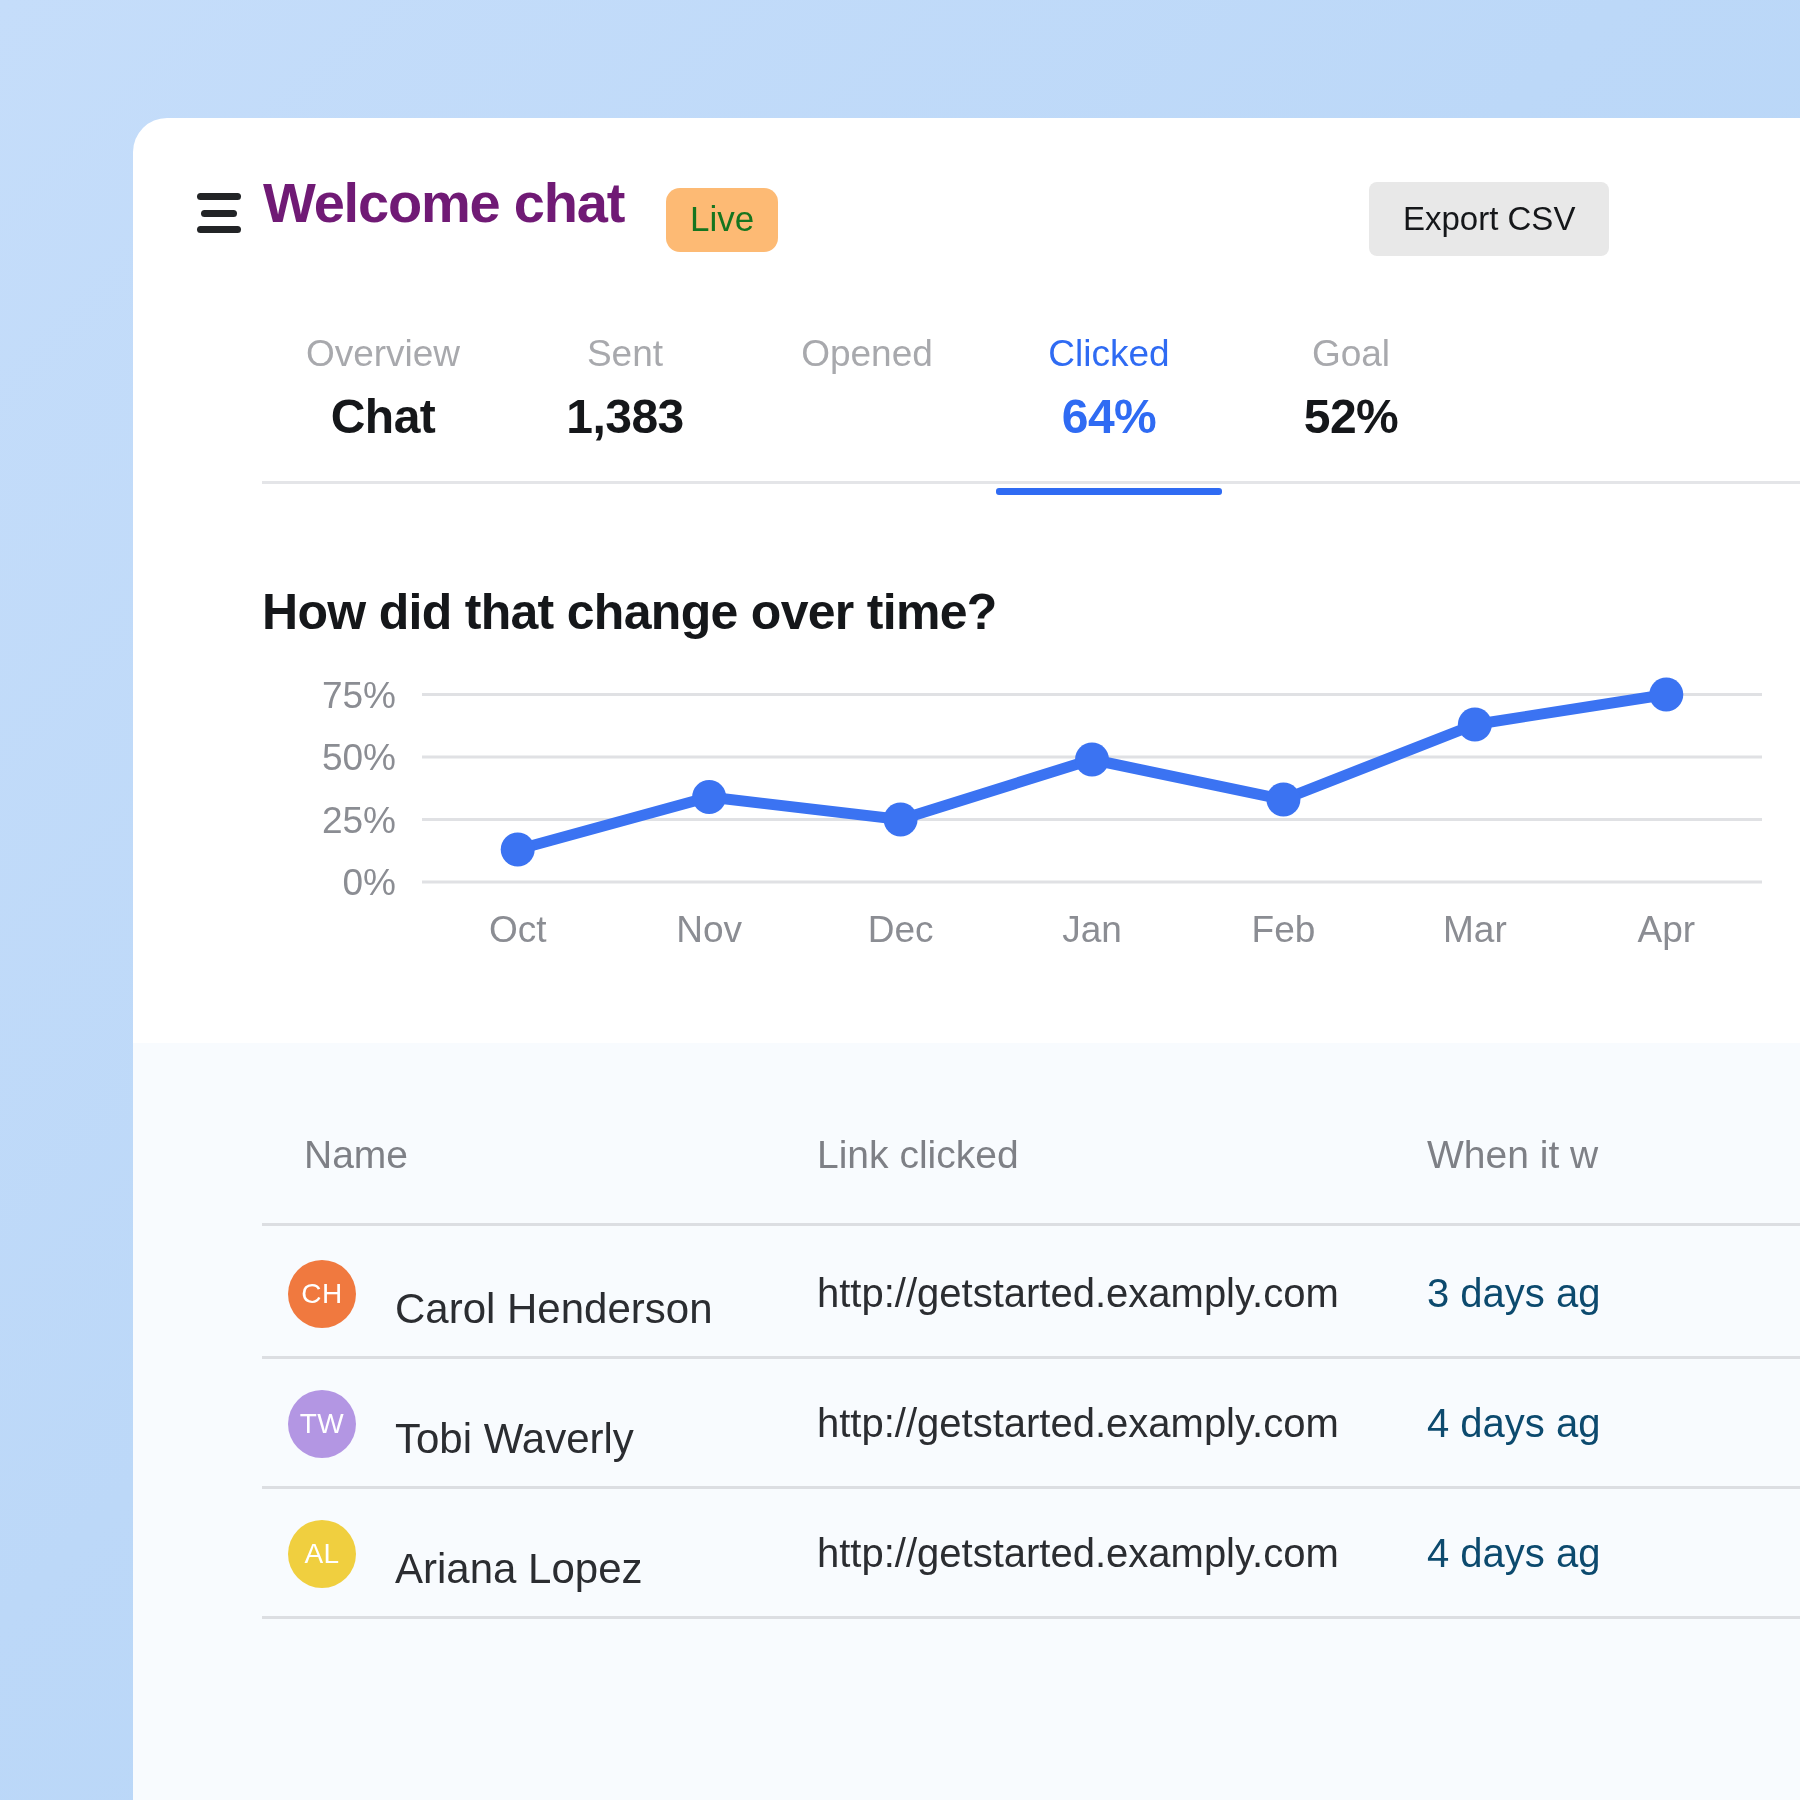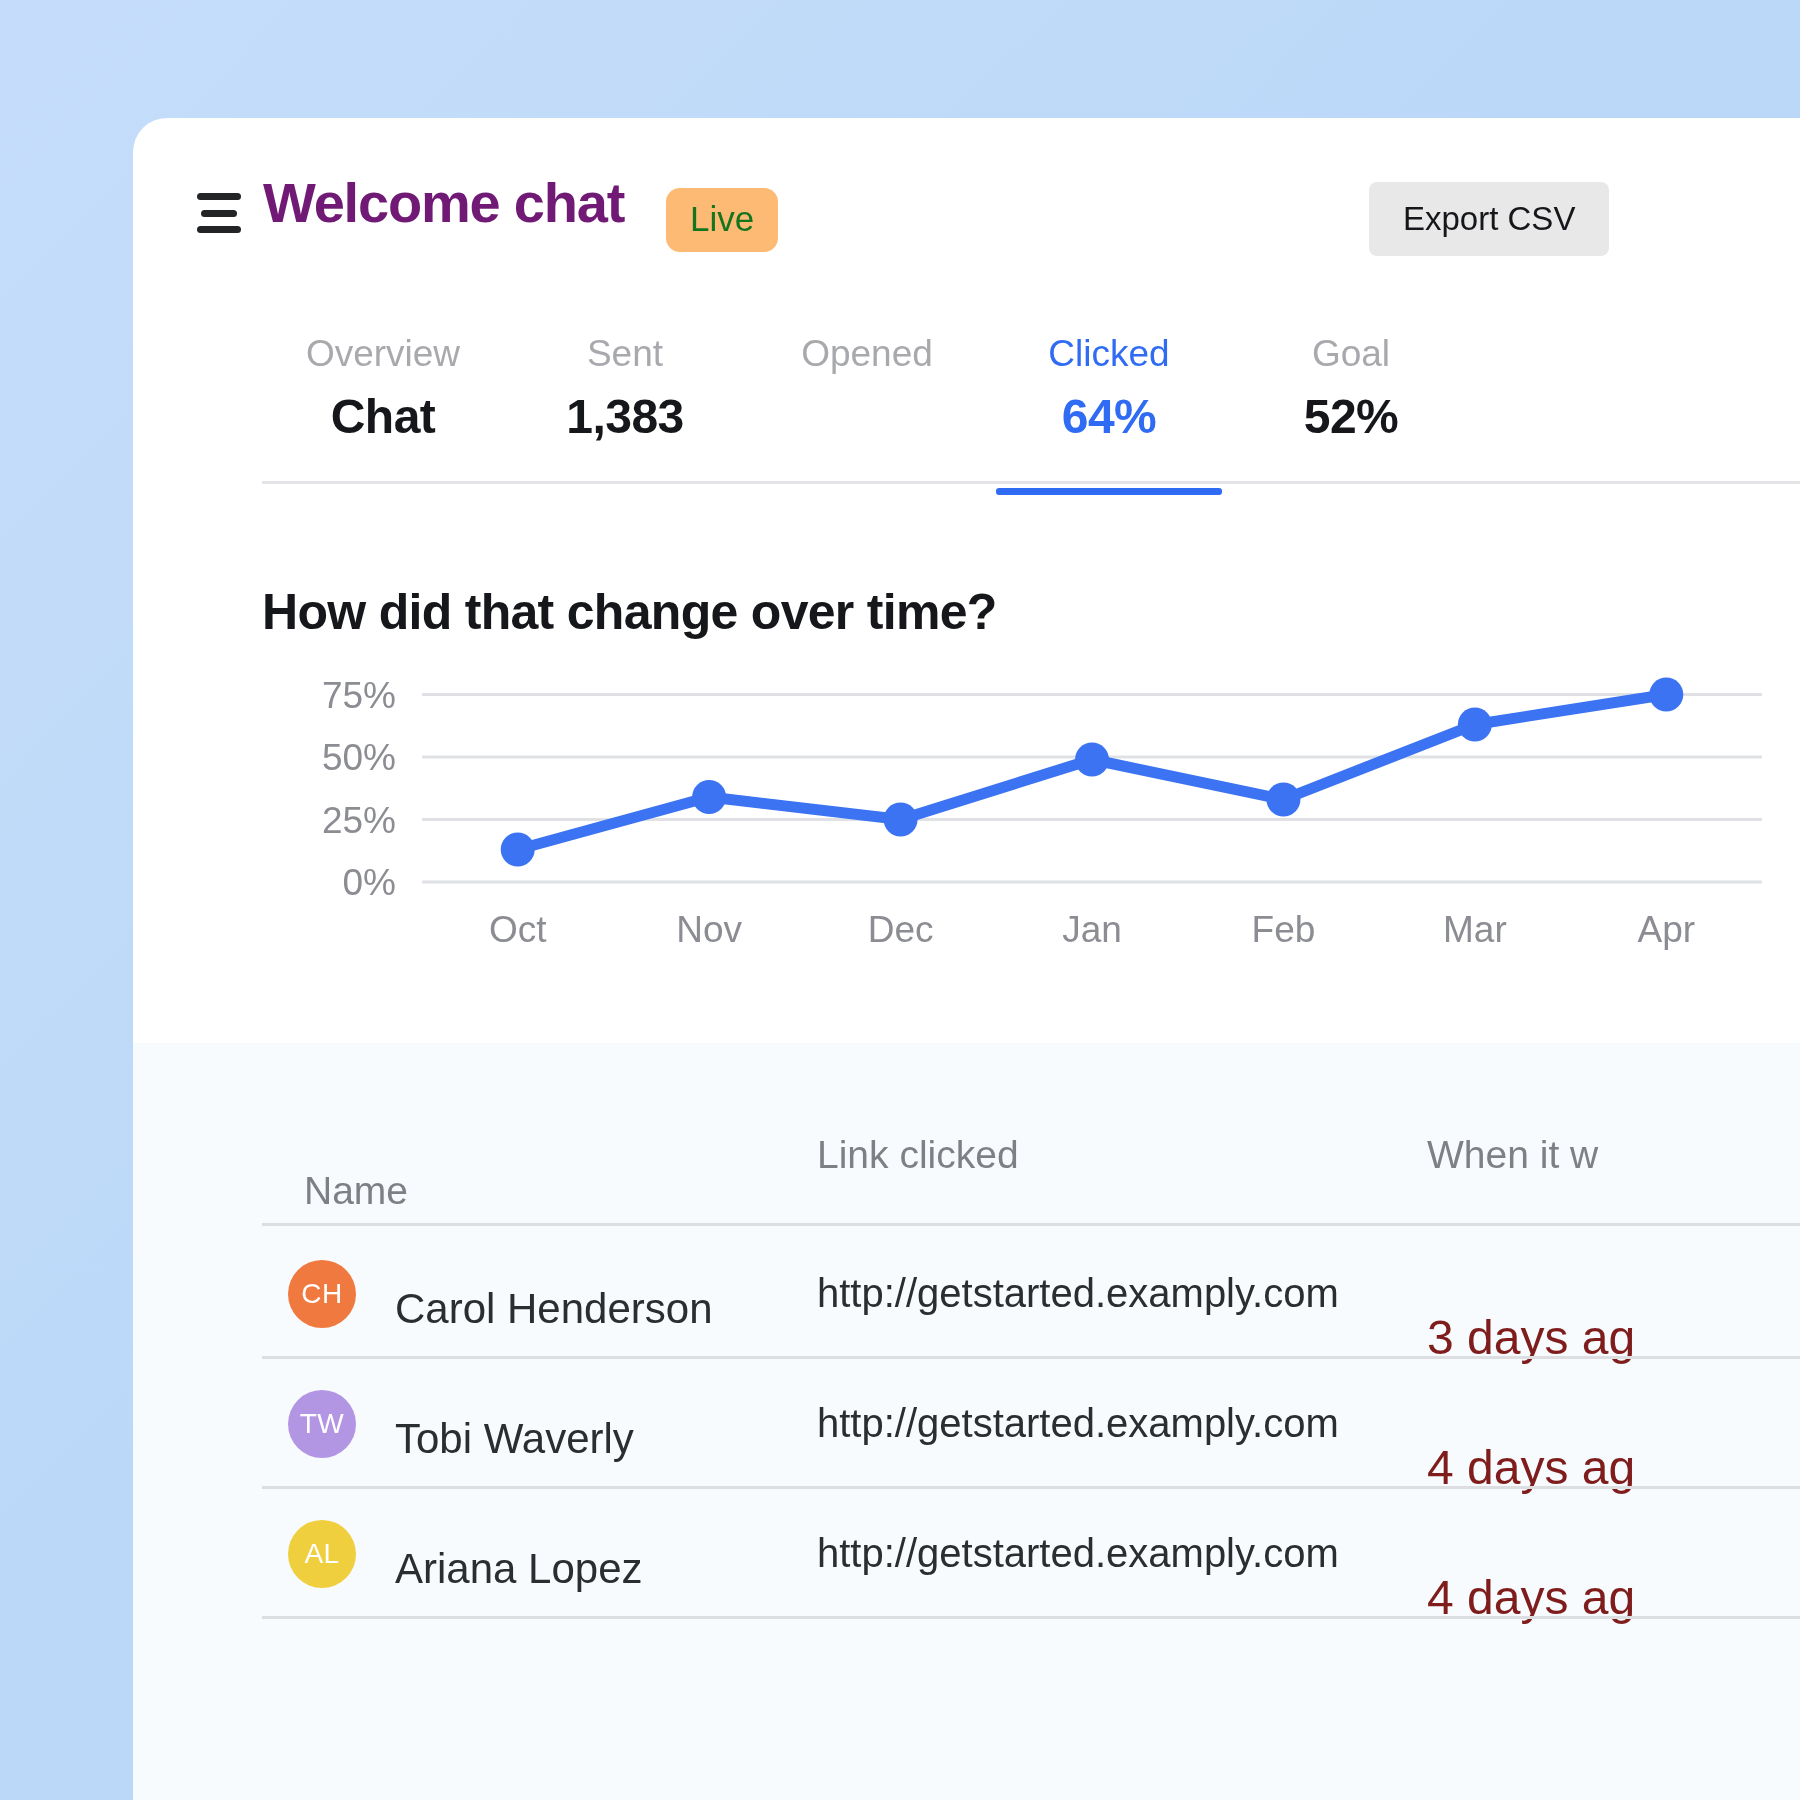--- a/index.html
+++ b/index.html
@@ -138,21 +138,21 @@
     background:#f8fbfe;
   }
   #table-head {
     position:absolute; left:129px; top:90px; width:1560px; height:80px;
   }
   .th {
     position:absolute; top:0;
     font-size:39px; color:#7e8086; font-weight:400;
     white-space:nowrap;
   }
-  .th-name { left:42px;margin-top:36px; }
+  .th-name { left:42px; }
   .th-link { left:555px; }
   .th-when { left:1165px; }
   #table-head-rule {
     position:absolute; left:129px; top:180px;
     width:1560px; height:3px; background:#dcdee2;
   }
 
   .table-row {
     position:absolute; left:129px; width:1560px; height:130px;
   }
@@ -170,21 +170,21 @@
   .cell-name {
     position:absolute; left:133px; top:56px;
     font-size:42px; color:#2b2d31; white-space:nowrap;
   }
   .cell-link {
     position:absolute; left:555px; top:42px;
     font-size:40px; color:#2b2d31; white-space:nowrap;
   }
   .cell-when {
     position:absolute; left:1165px; top:42px;
-    font-size:48px; color:#7f1d1d; white-space:nowrap;margin-top:39px;
+    font-size:40px; color:#0c4a6e; white-space:nowrap;
   }
 </style>
 </head>
 <body>
 
 <div id="app-card">
 
   <div id="header">
 
     <div id="hamburger-icon">

